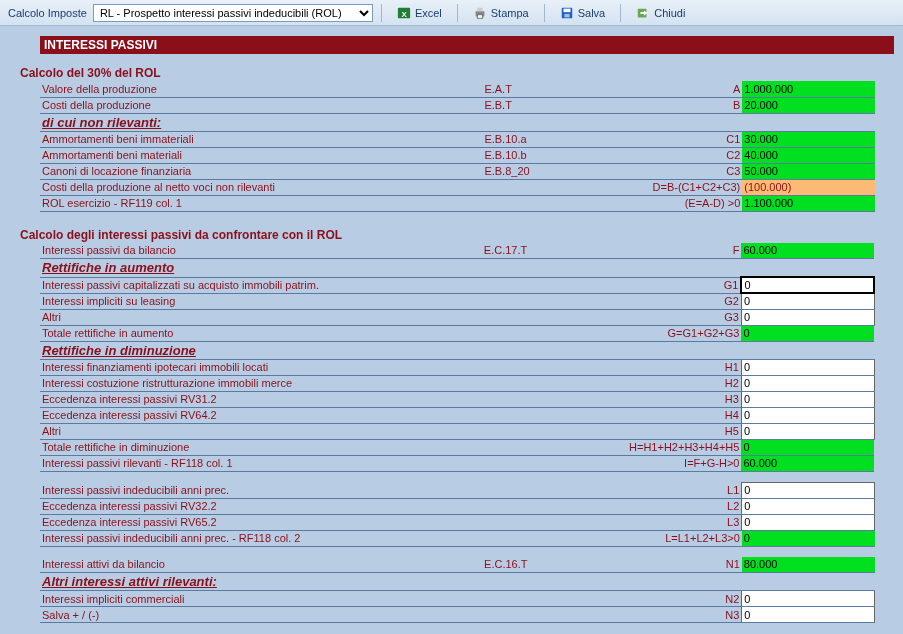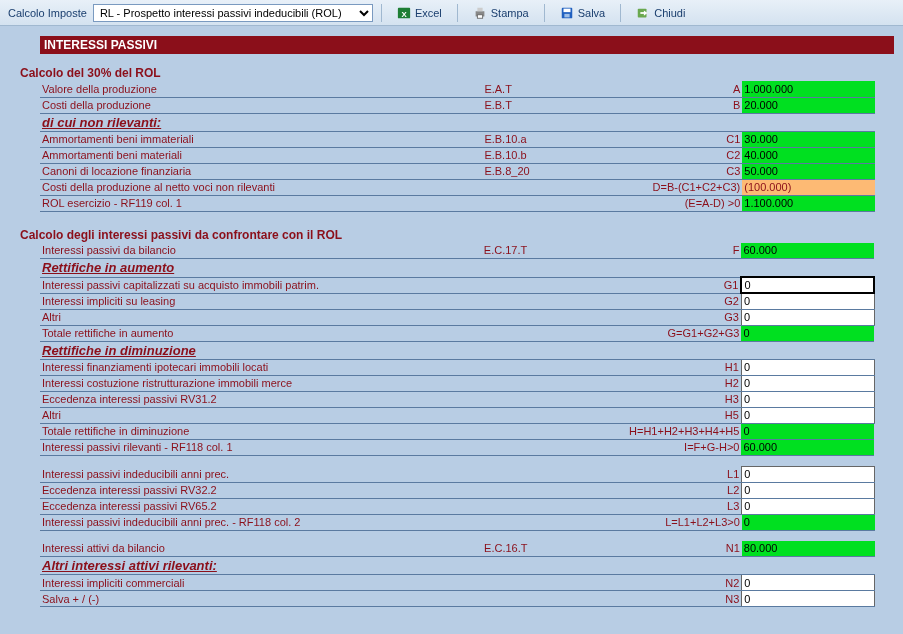--- a/index.html
+++ b/index.html
@@ -259,20 +259,26 @@
             <td class="code">H2</td>
             <td class="val v-white">0</td>
           </tr>
     <tr>
             <td class="desc">Eccedenza interessi passivi RV31.2</td>
             <td class="ref"></td>
             <td class="code">H3</td>
             <td class="val v-white">0</td>
           </tr>
     <tr>
+            <td class="desc">Eccedenza interessi passivi RV64.2</td>
+            <td class="ref"></td>
+            <td class="code">H4</td>
+            <td class="val v-white">0</td>
+          </tr>
+    <tr>
             <td class="desc">Altri</td>
             <td class="ref"></td>
             <td class="code">H5</td>
             <td class="val v-white">0</td>
           </tr>
     <tr>
             <td class="desc">Totale rettifiche in diminuzione</td>
             <td class="ref"></td>
             <td class="code">H=H1+H2+H3+H4+H5</td>
             <td class="val v-green">0</td>

